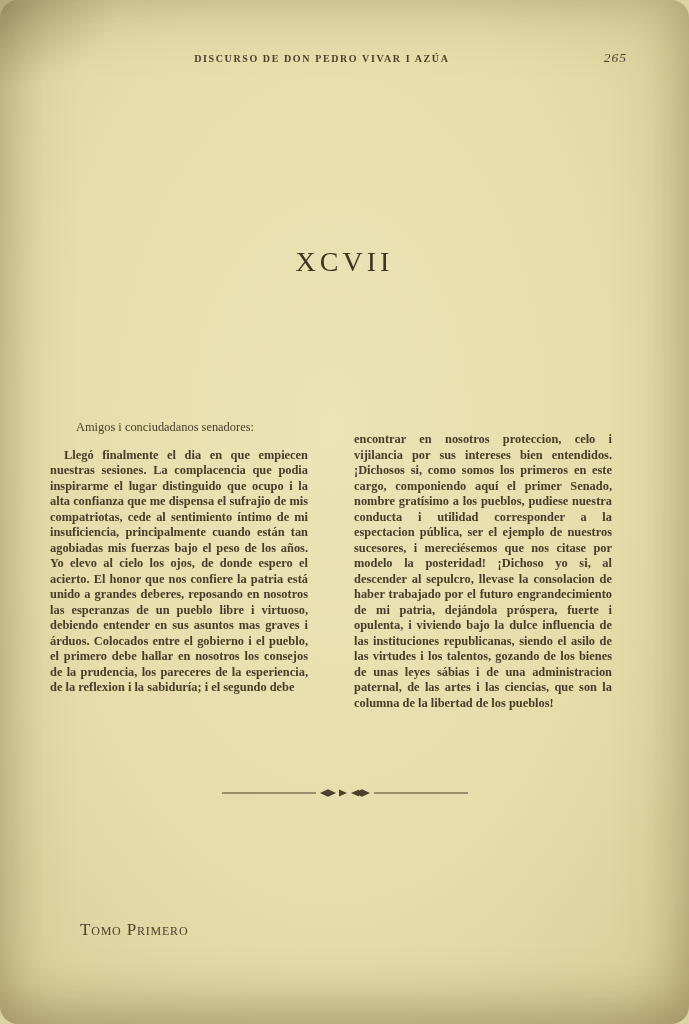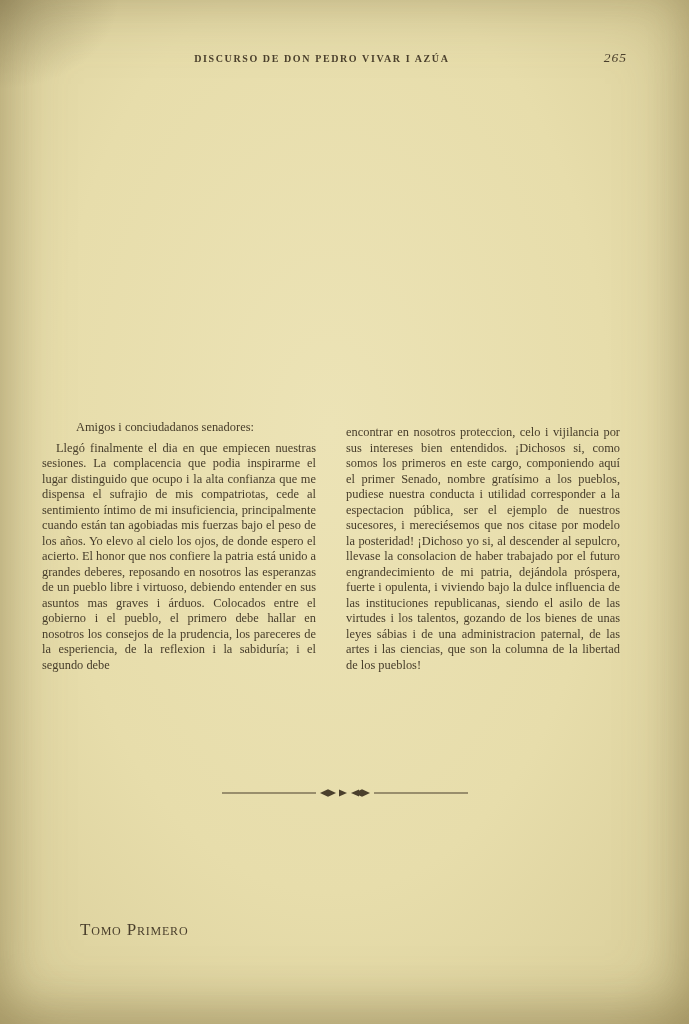--- a/index.html
+++ b/index.html
@@ -14,20 +14,21 @@
     background: #ddd3a2;
   }
   .page {
     position: relative;
     width: 689px;
     height: 1024px;
     background:
       radial-gradient(ellipse at 48% 42%, #ece3b6 0%, #e7ddab 55%, #dcd19d 88%, #d0c48e 100%);
     box-shadow: inset 0 0 70px rgba(110, 92, 45, 0.35), inset 0 -18px 40px rgba(100, 84, 40, 0.22);
     color: #453b2a;
+    border-radius: 18px;
   }
   .corner-smudge {
     position: absolute;
     top: 0; left: 0;
     width: 120px; height: 90px;
     background: radial-gradient(ellipse at 0% 0%, rgba(70,58,30,0.28), rgba(70,58,30,0) 70%);
   }
   .running-header {
     position: absolute;
     top: 50px;
@@ -72,37 +73,37 @@
     letter-spacing: 0.4px;
     color: #382f1f;
   }
   .columns {
     position: absolute;
     top: 420px;
     left: 38px;
     right: 65px;
     display: flex;
     gap: 22px;
-    align-items: flex-end;
   }
   .col {
     flex: 1 1 0;
     font-size: 12.4px;
     line-height: 15.5px;
     text-align: justify;
     color: #463c2a;
   }
   .salutation {
     text-align: left;
     text-indent: 38px;
     margin: 0 0 5px 0;
   }
   .body-par {
-    margin: 4px;
+    margin: 12px;
     text-indent: 14px;
+    font-weight: bold;
   }
   .body-par.continued {
     text-indent: 0;
   }
   .divider {
     position: absolute;
     top: 786px;
     left: 0;
     width: 100%;
     text-align: center;
@@ -123,20 +124,21 @@
 
 <div class="page">
 
   <div class="corner-smudge"></div>
 
   <div class="running-header">
     <div class="running-title">DISCURSO DE DON PEDRO VIVAR I AZÚA</div>
     <div class="page-number">265</div>
   </div>
 
+  <div class="chapter-numeral">XCVII</div>
 
 
   <div class="columns">
     <div class="col">
       <p class="salutation">Amigos i conciudadanos senadores:</p>
       <p class="body-par">Llegó finalmente el dia en que empiecen nuestras sesiones. La complacencia que podia inspirarme el lugar distinguido que ocupo i la alta confianza que me dispensa el sufrajio de mis compatriotas, cede al sentimiento íntimo de mi insuficiencia, principalmente cuando están tan agobiadas mis fuerzas bajo el peso de los años. Yo elevo al cielo los ojos, de donde espero el acierto. El honor que nos confiere la patria está unido a grandes deberes, reposando en nosotros las esperanzas de un pueblo libre i virtuoso, debiendo entender en sus asuntos mas graves i árduos. Colocados entre el gobierno i el pueblo, el primero debe hallar en nosotros los consejos de la prudencia, los pareceres de la esperiencia, de la reflexion i la sabiduría; i el segundo debe</p>
     </div>
     <div class="col">
       <p class="body-par continued">encontrar en nosotros proteccion, celo i vijilancia por sus intereses bien entendidos. ¡Dichosos si, como somos los primeros en este cargo, componiendo aquí el primer Senado, nombre gratísimo a los pueblos, pudiese nuestra conducta i utilidad corresponder a la espectacion pública, ser el ejemplo de nuestros sucesores, i mereciésemos que nos citase por modelo la posteridad! ¡Dichoso yo si, al descender al sepulcro, llevase la consolacion de haber trabajado por el futuro engrandecimiento de mi patria, dejándola próspera, fuerte i opulenta, i viviendo bajo la dulce influencia de las instituciones republicanas, siendo el asilo de las virtudes i los talentos, gozando de los bienes de unas leyes sábias i de una administracion paternal, de las artes i las ciencias, que son la columna de la libertad de los pueblos!</p>
     </div>

